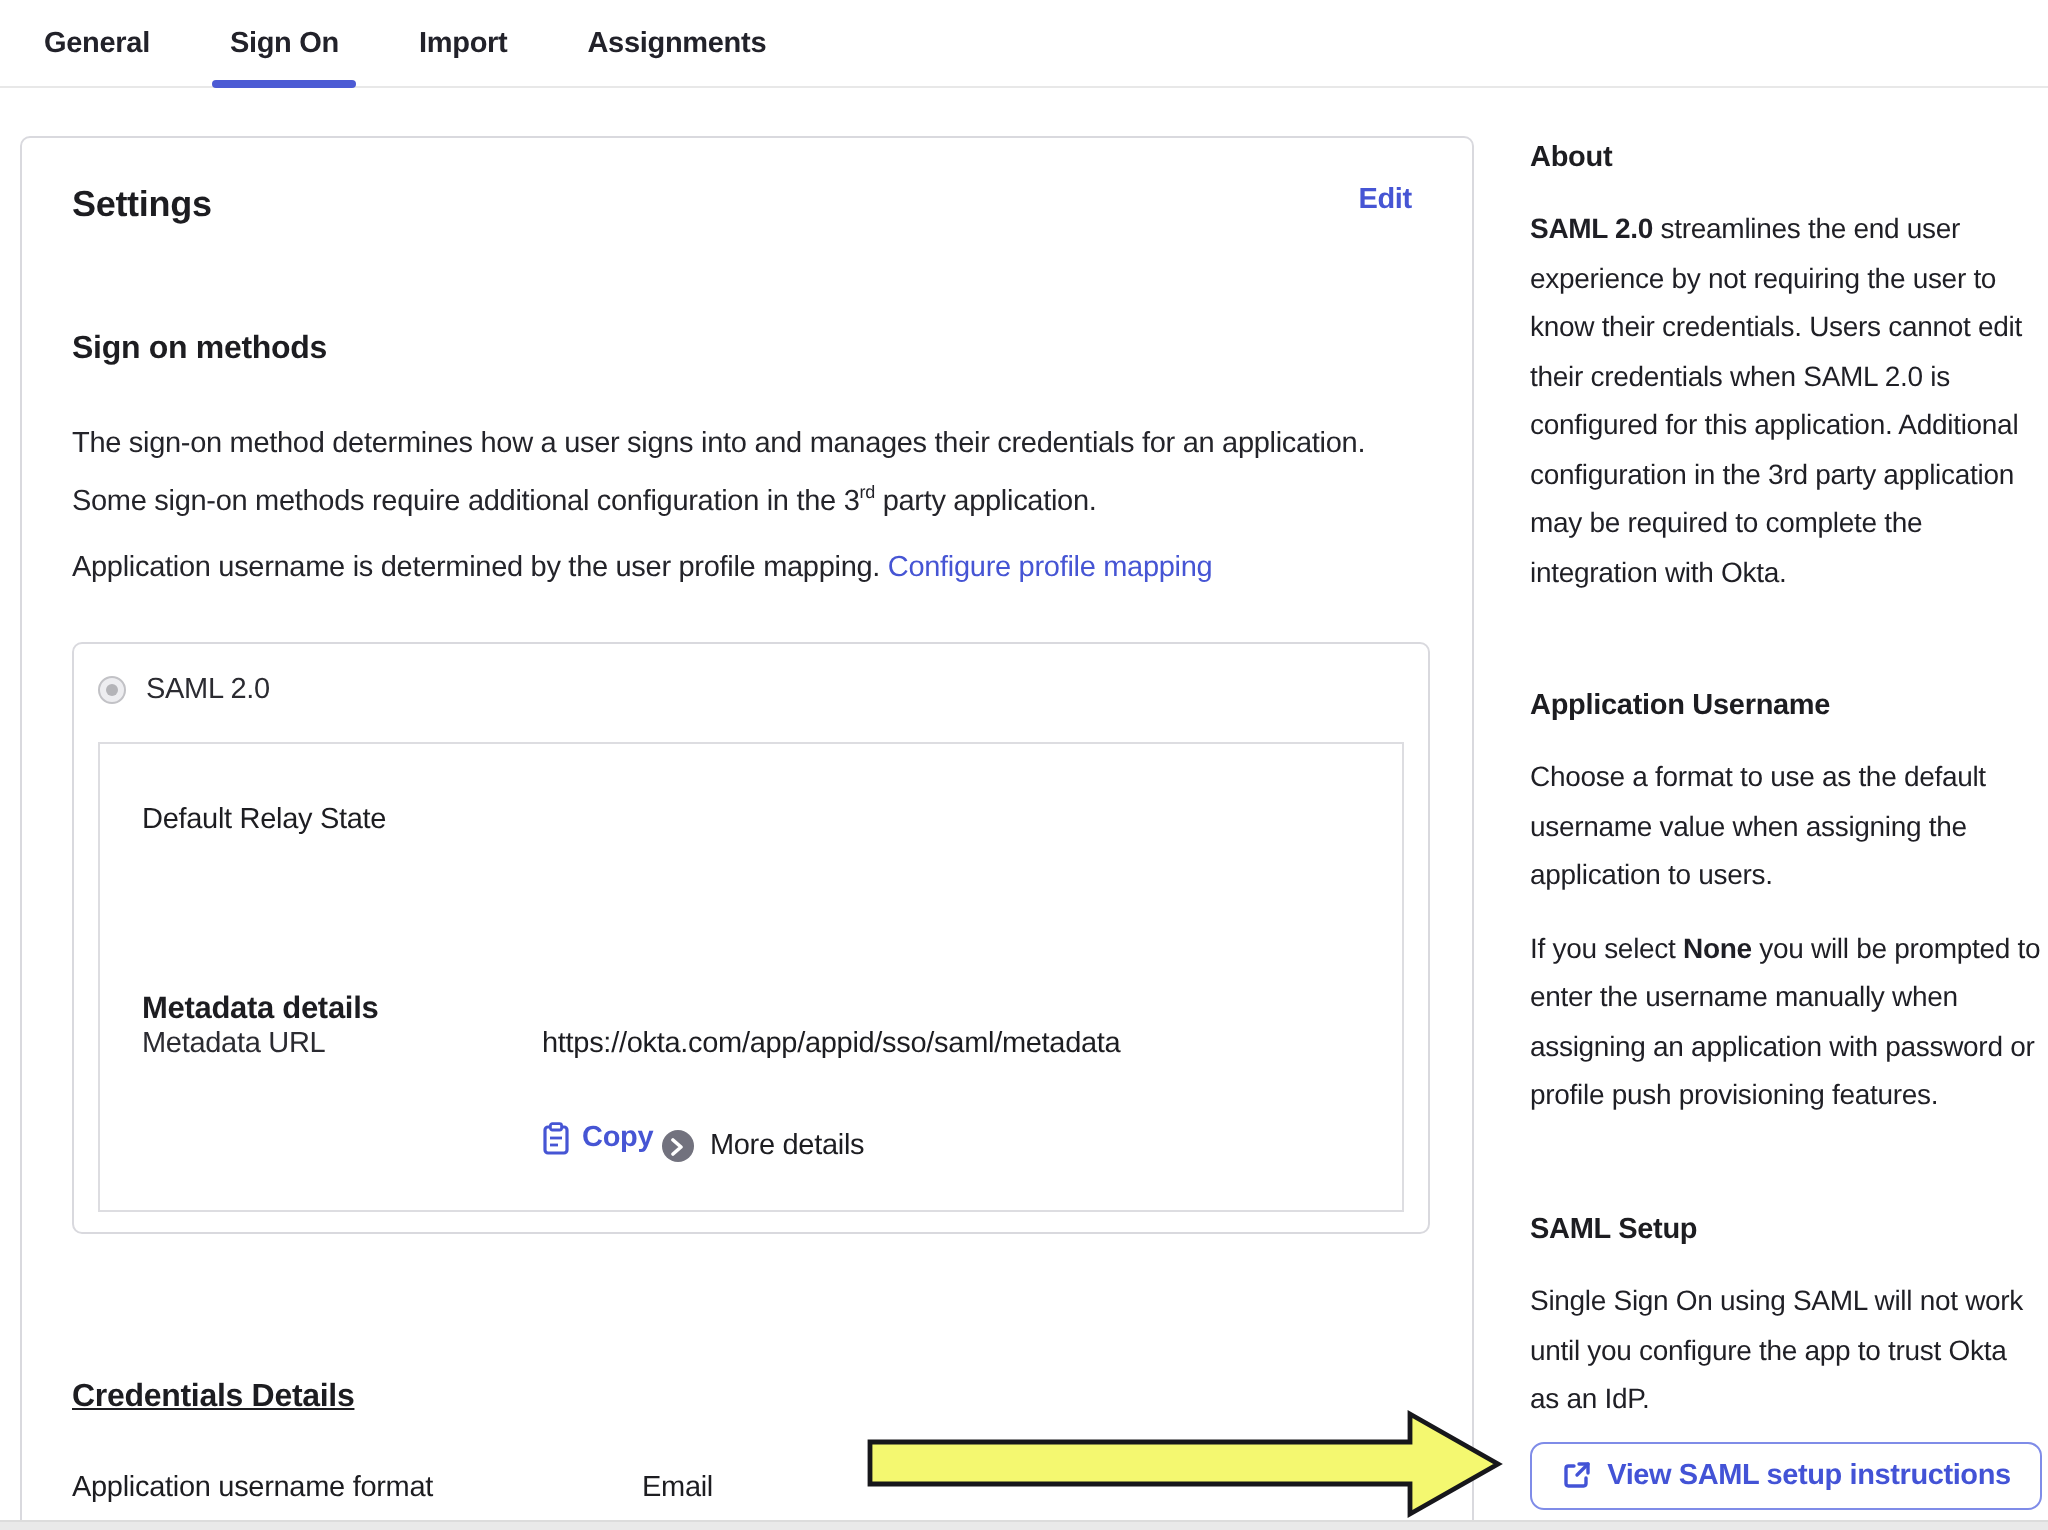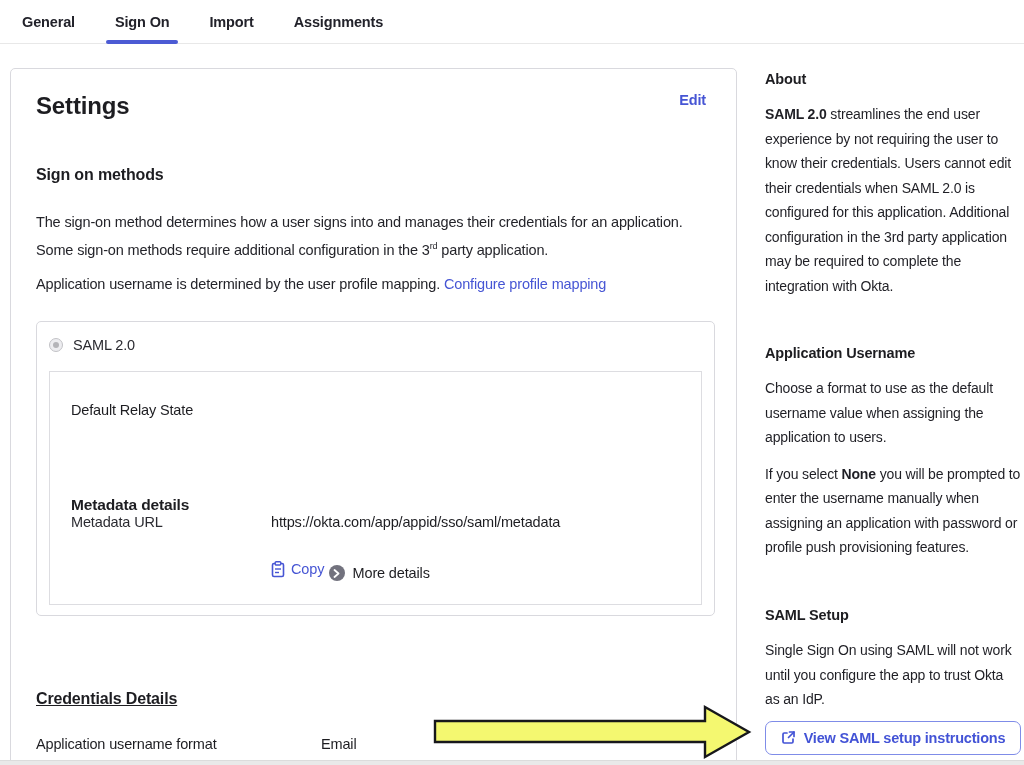--- a/index.html
+++ b/index.html
@@ -33,21 +33,21 @@
   }
   
   .card{
     position:absolute;left:10px;top:68px;width:727px;height:720px;
     background:#fff;border:1px solid var(--border);border-radius:5px;
   }
   .card-header{
     position:absolute;top:23px;left:25px;right:30px;
     display:flex;justify-content:space-between;align-items:flex-start;
   }
-  .card-title{font-size:24px;font-weight:bold;}
+  .card-title{font-size:18px;font-weight:bold;}
   .edit-link{font-size:14.5px;font-weight:bold;color:var(--accent-blue);cursor:pointer;text-decoration:none;}
   .som-heading{position:absolute;top:97px;left:25px;font-size:16px;font-weight:bold;}
   .para{
     position:absolute;left:25px;width:650px;
     font-size:14.5px;line-height:24px;color:#24242a;
   }
   .para-1{top:141px;}
   .para-2{top:203px;}
   sup{font-size:9px;}
   .link{color:var(--accent-blue);cursor:pointer;text-decoration:none;margin-top:14px;}
@@ -71,21 +71,21 @@
   }
   .drs-label{font-size:14.5px;height:17px;}
   .meta-heading{font-size:15.5px;font-weight:bold;margin-top:77px;height:18px;}
   .meta-row{display:flex;height:17px;font-size:14.5px;}
   .meta-label{width:200px;flex:none;color:#2b2b31;}
   .meta-value{color:#1d1d21;}
   .copy-row{
     margin-top:18px;margin-left:200px;height:20px;
     display:inline-flex;align-items:center;gap:6px;cursor:pointer;
   }
-  .copy-label{font-size:14.5px;font-weight:normal;color:var(--accent-blue);}
+  .copy-label{font-size:14.5px;font-weight:bold;color:var(--accent-blue);}
   .more-row{margin-top:33px;height:18px;display:inline-flex;align-items:center;gap:8px;cursor:pointer;}
   .more-icon{
     width:16px;height:16px;border-radius:50%;background:#72727e;flex:none;
     display:flex;align-items:center;justify-content:center;
   }
   .more-label{font-size:14.5px;color:#1d1d21;}
   .cred-heading{position:absolute;top:621px;left:25px;font-size:16px;font-weight:bold;text-decoration:underline;}
   .cred-row{position:absolute;top:667px;left:25px;right:25px;display:flex;font-size:14.5px;}
   .cred-label{width:285px;flex:none;}
   

